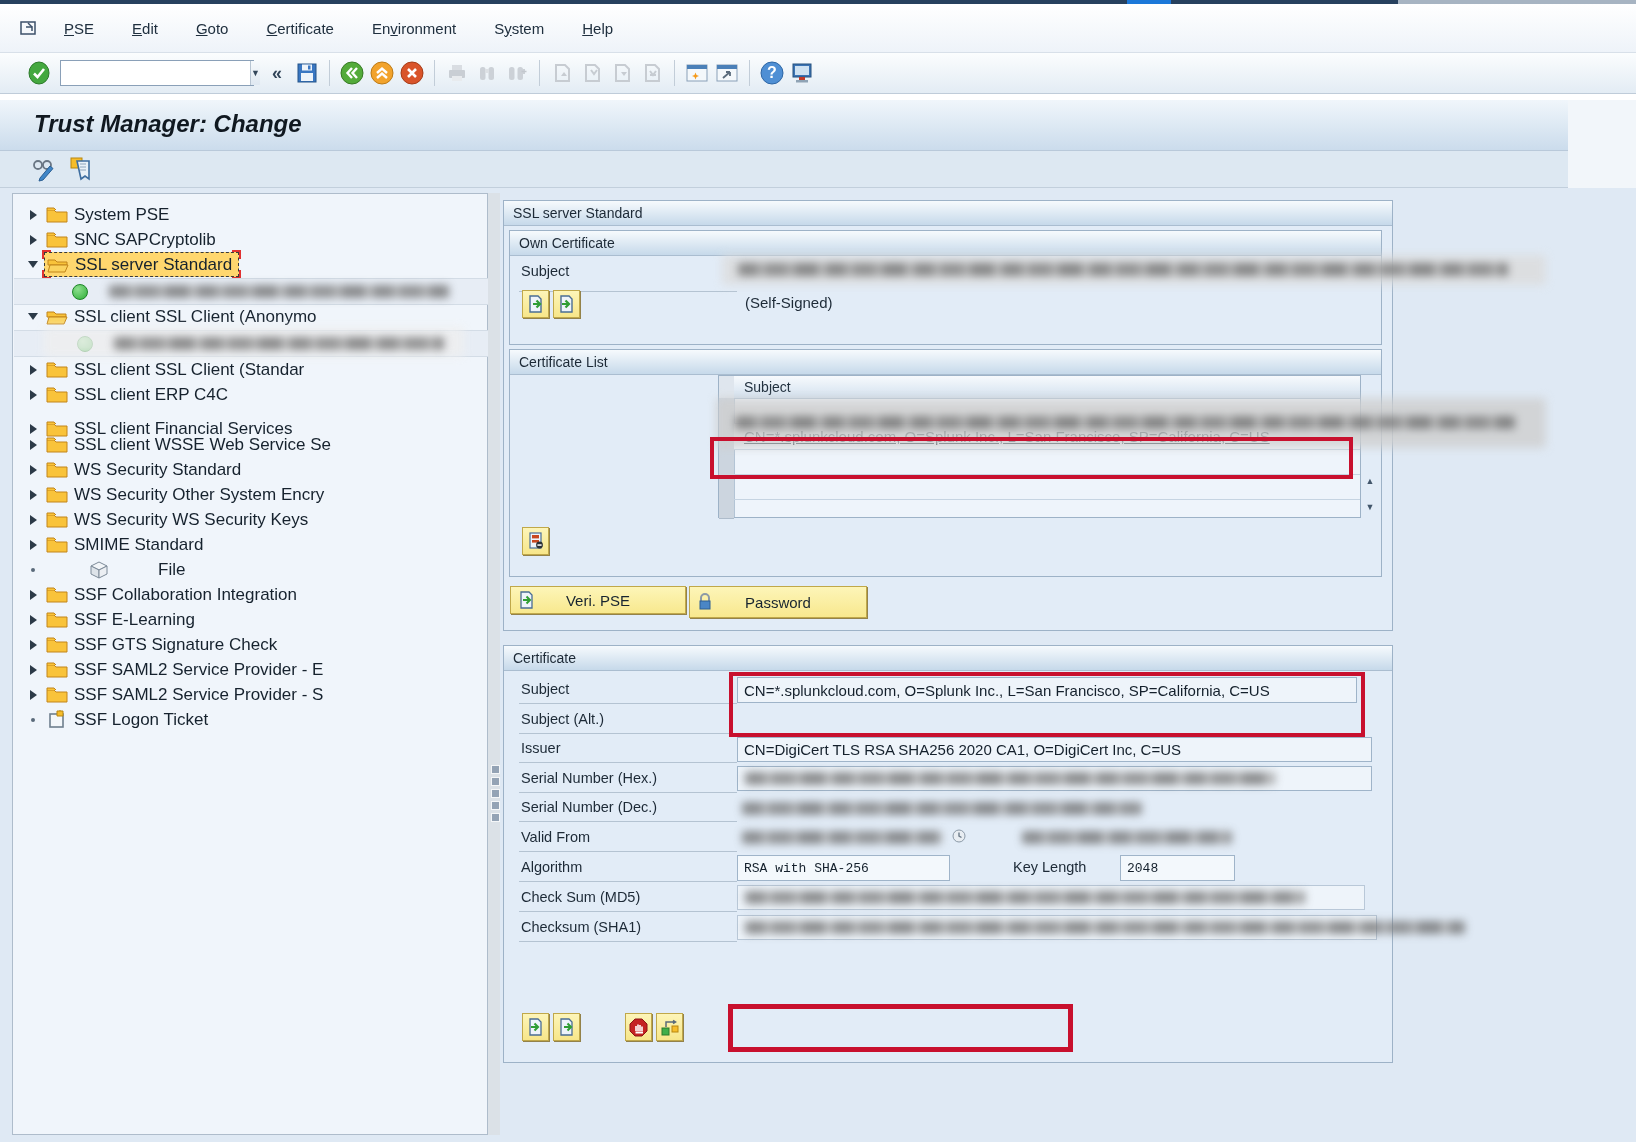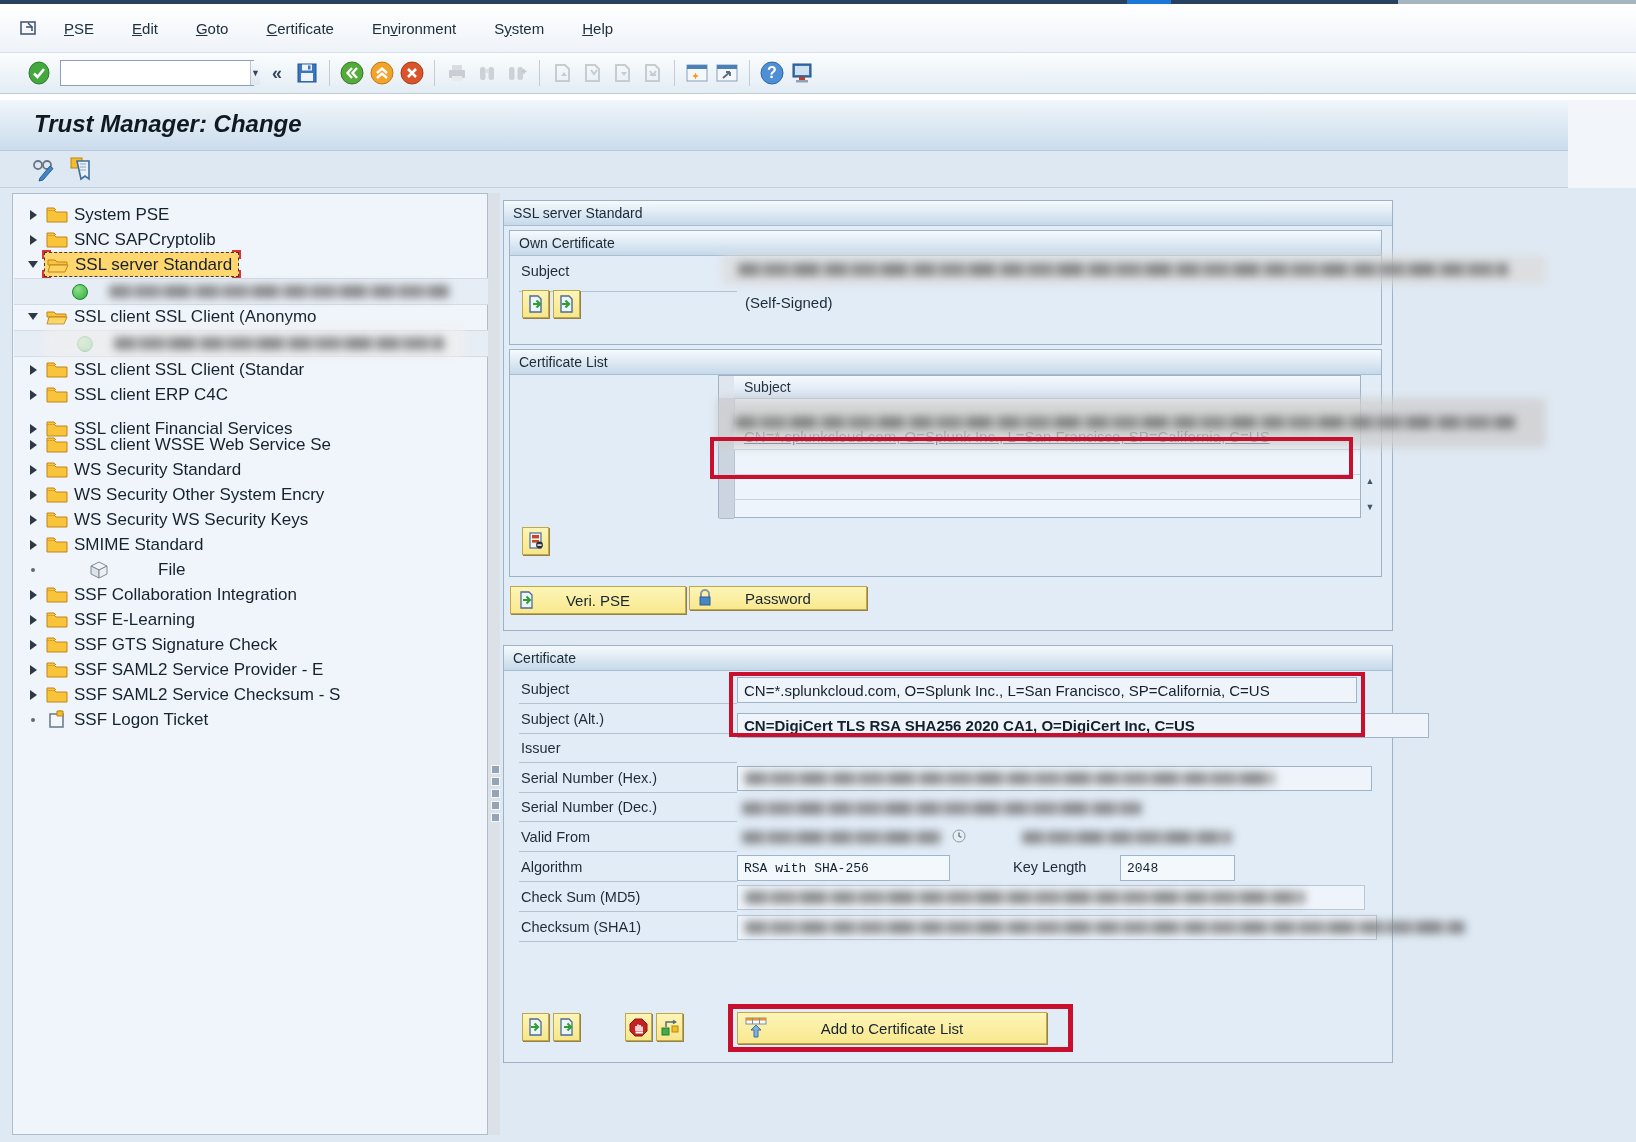--- a/index.html
+++ b/index.html
@@ -488,21 +488,21 @@
     <div class="trow" style="top:488px;">
       <span class="arrowcell">
           <span class="tri-r"></span>
         </span>
       <span class="iconcell">
           <svg width="22" height="17" viewBox="0 0 22 17">
             <path d="M1 4 h7 l2 2 h11 v10 h-20 z" fill="#f9c33a" stroke="#c2851a"></path>
             <path d="M1 4 v-2 h7 l2 2" fill="#f9c33a" stroke="#c2851a"></path>
           </svg>
         </span>
-      <span class="tlabel">SSF SAML2 Service Checksum - S</span>
+      <span class="tlabel">SSF SAML2 Service Provider - S</span>
     </div>
 
     <div class="trow" style="top:513px;">
       <span class="arrowcell">
           <span class="leafdot"></span>
         </span>
       <span class="iconcell">
           <svg width="20" height="19" viewBox="0 0 20 19">
             <rect x="3" y="4" width="13" height="13" fill="#f4f7fa" stroke="#6f7f8e" stroke-width="1.6"></rect>
             <path d="M10 1 h6 v5 h-6 z" fill="#f6bd2b" stroke="#b9860f"></path>
@@ -594,21 +594,21 @@
 
   <div class="ybtn" style="left:510px;top:586px;width:176px;height:28px;">
     <span class="bicon">
       <svg width="17" height="18" viewBox="0 0 17 18">
           <path d="M3 1 h8 l3 3 v13 h-11 z" fill="#eef4fa" stroke="#4a6d94" stroke-width="1.3"></path>
           <path d="M5 9 h6 M8.5 5.5 L12 9 L8.5 12.5" fill="none" stroke="#2f9e33" stroke-width="2"></path>
         </svg>
     </span>
     <span>Veri. PSE</span>
   </div>
-  <div class="ybtn" style="left:689px;top:586px;width:178px;height:24px;">
+  <div class="ybtn" style="left:689px;top:586px;width:178px;height:32px;">
     <span class="bicon">
       <svg width="16" height="18" viewBox="0 0 16 18">
           <path d="M4 8 V5 a4 4 0 0 1 8 0 v3" fill="none" stroke="#8c99a6" stroke-width="2"></path>
           <rect x="3" y="8" width="10" height="8" fill="#4a86c6" stroke="#2d5e94"></rect>
         </svg>
     </span>
     <span>Password</span>
   </div>
 
   <div class="group" style="left:503px;top:645px;width:890px;height:418px;">
@@ -621,21 +621,21 @@
   <div class="hairline" style="left:519px;top:703px;width:218px;"></div>
   <div class="fieldbox" style="left:737px;top:677px;width:620px;height:26px;">
       <span>CN=*.splunkcloud.com, O=Splunk Inc., L=San Francisco, SP=California, C=US</span>
     </div>
 
   <span class="flabel" style="left:521px;top:711px;">Subject (Alt.)</span>
   <div class="hairline" style="left:519px;top:733px;width:218px;"></div>
 
   <span class="flabel" style="left:521px;top:740px;">Issuer</span>
   <div class="hairline" style="left:519px;top:762px;width:218px;"></div>
-  <div class="fieldbox" style="left:737px;top:713px;width:692px;height:25px;font-weight:bold;">
+  <div class="fieldbox" style="left:737px;top:737px;width:635px;height:25px;">
       <span>CN=DigiCert TLS RSA SHA256 2020 CA1, O=DigiCert Inc, C=US</span>
     </div>
 
   <span class="flabel" style="left:521px;top:770px;">Serial Number (Hex.)</span>
   <div class="hairline" style="left:519px;top:792px;width:218px;"></div>
   <div class="fieldbox" style="left:737px;top:766px;width:635px;height:25px;"></div>
   <div class="blurtext" style="left:745px;top:772px;width:530px;"></div>
 
   <span class="flabel" style="left:521px;top:799px;">Serial Number (Dec.)</span>
   <div class="hairline" style="left:519px;top:821px;width:218px;"></div>
@@ -691,29 +691,18 @@
         <path d="M6.5 13.5 h7.5 v2 h-7.5 z" fill="#fff"></path>
       </svg>
   </span>
   <span class="sqbtn" style="left:656px;top:1013px;">
     <svg width="19" height="19" viewBox="0 0 19 19">
         <rect x="2" y="10" width="7" height="7" fill="#3fae49" stroke="#2c7a2a"></rect>
         <rect x="12" y="8" width="6" height="6" fill="#f6bd2b" stroke="#b9860f"></rect>
         <path d="M6 9 V4 h9 M13 2.5 L15.5 4 L13 5.5" fill="none" stroke="#5b6b7b" stroke-width="1.5"></path>
       </svg>
   </span>
-  <div class="ybtn" style="left:737px;top:1012px;width:310px;height:32px;">
-    <span class="bicon">
-      <svg width="22" height="22" viewBox="0 0 22 22">
-          <rect x="1" y="1" width="20" height="6" fill="#f6f9fc" stroke="#7a8ea2"></rect>
-          <rect x="1" y="1" width="20" height="2.5" fill="#e98f2e"></rect>
-          <path d="M7.5 1 v6 M14.5 1 v6" stroke="#7a8ea2"></path>
-          <path d="M11 8 L16 13 h-3 v7 h-4 v-7 h-3 z" fill="#7fb2e0" stroke="#3a6ea5"></path>
-        </svg>
-    </span>
-    <span>Add to Certificate List</span>
-  </div>
 
   <div class="redbox" style="left:710px;top:437px;width:643px;height:42px;"></div>
   <div class="redbox" style="left:729px;top:672px;width:636px;height:65px;"></div>
   <div class="redbox" style="left:728px;top:1004px;width:345px;height:48px;border-width:5px;"></div>
 
 </div>
 
 </body></html>

